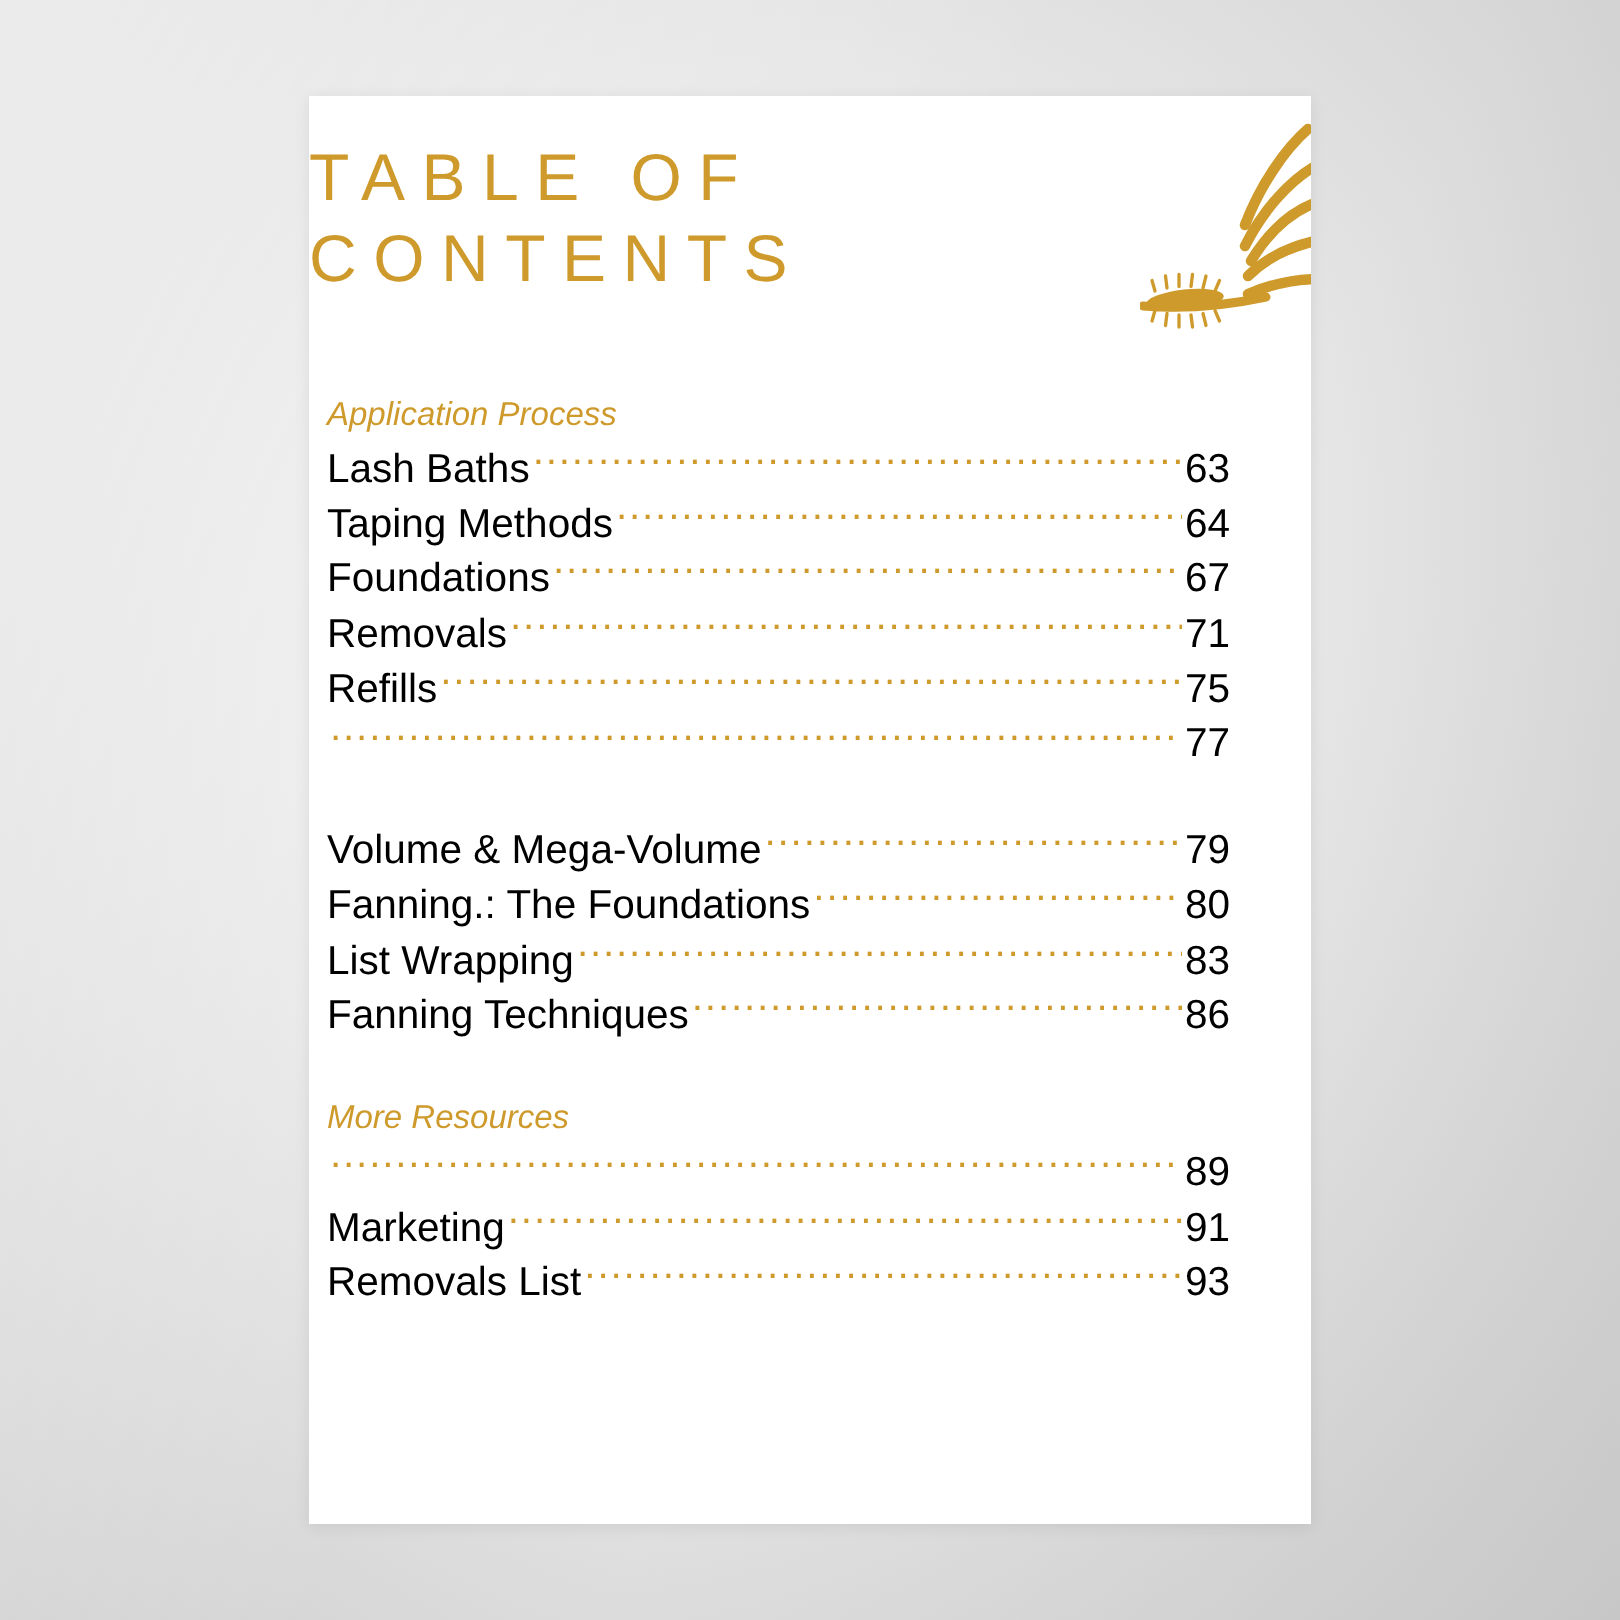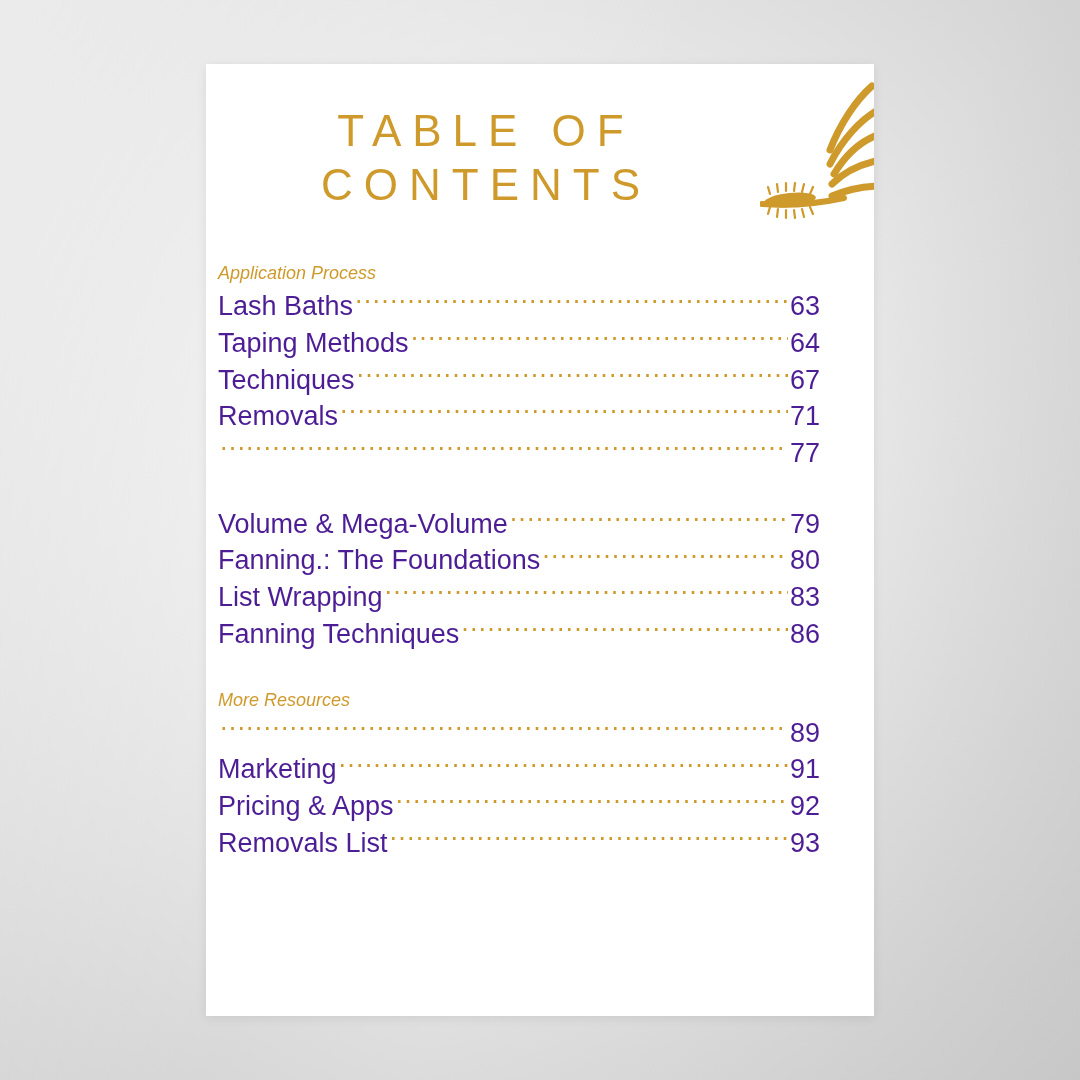--- a/index.html
+++ b/index.html
@@ -34,23 +34,22 @@
   }
 
   
   .header {
     position: relative;
     height: 200px;
   }
   .title {
     position: absolute;
     left: 0;
-    top: 40px;
+    top: 28px;
     width: 560px;
-    text-align: center;
     color: #cf9a2c;
     font-size: 44px;
     letter-spacing: 11px;
     line-height: 1.22;
     font-weight: 400;
     font-family: "Liberation Sans", sans-serif;
     white-space: pre-line;
   }
 
   .lash-art {
@@ -69,34 +68,34 @@
     top: 196px;
   }
 
   .section {
     margin-bottom: 34px;
   }
   .section:last-child { margin-bottom: 0; }
 
   .section-heading {
     color: #cf9a2c;
-    font-size: 18px;
+    font-size: 22px;
     font-style: italic;
     font-weight: 400;
     padding: 0 0 2px 0;
     line-height: 1.45;
   }
   .section-heading .plain {
     font-style: normal;
   }
 
   .toc-row {
     display: flex;
     align-items: baseline;
-    color: #4c1d95;
+    color: #000000;
     font-size: 27px;
     line-height: 1.36;
     white-space: nowrap;
   }
   .toc-label {
     flex: 0 0 auto;
   }
   .toc-dots {
     flex: 1 1 auto;
     position: relative;
@@ -169,28 +168,33 @@
         <span class="toc-label">Lash Baths</span>
         <span class="toc-dots"></span>
         <span class="toc-page">63</span>
       </div>
       <div class="toc-row">
         <span class="toc-label">Taping Methods</span>
         <span class="toc-dots"></span>
         <span class="toc-page">64</span>
       </div>
       <div class="toc-row">
-        <span class="toc-label">Techniques</span>
+        <span class="toc-label">Foundations</span>
         <span class="toc-dots"></span>
         <span class="toc-page">67</span>
       </div>
       <div class="toc-row">
         <span class="toc-label">Removals</span>
         <span class="toc-dots"></span>
         <span class="toc-page">71</span>
+      </div>
+      <div class="toc-row">
+        <span class="toc-label">Refills</span>
+        <span class="toc-dots"></span>
+        <span class="toc-page">75</span>
       </div>
       <div class="toc-row">
         <span class="toc-dots"></span>
         <span class="toc-page">77</span>
       </div>
     </div>
 
     <div class="section">
 
       <div class="toc-row">
@@ -221,25 +225,20 @@
       <div class="toc-row">
         <span class="toc-dots"></span>
         <span class="toc-page">89</span>
       </div>
       <div class="toc-row">
         <span class="toc-label">Marketing</span>
         <span class="toc-dots"></span>
         <span class="toc-page">91</span>
       </div>
       <div class="toc-row">
-        <span class="toc-label">Pricing &amp; Apps</span>
-        <span class="toc-dots"></span>
-        <span class="toc-page">92</span>
-      </div>
-      <div class="toc-row">
         <span class="toc-label">Removals List</span>
         <span class="toc-dots"></span>
         <span class="toc-page">93</span>
       </div>
     </div>
 
   </div>
 </div>
 
 </body></html>

